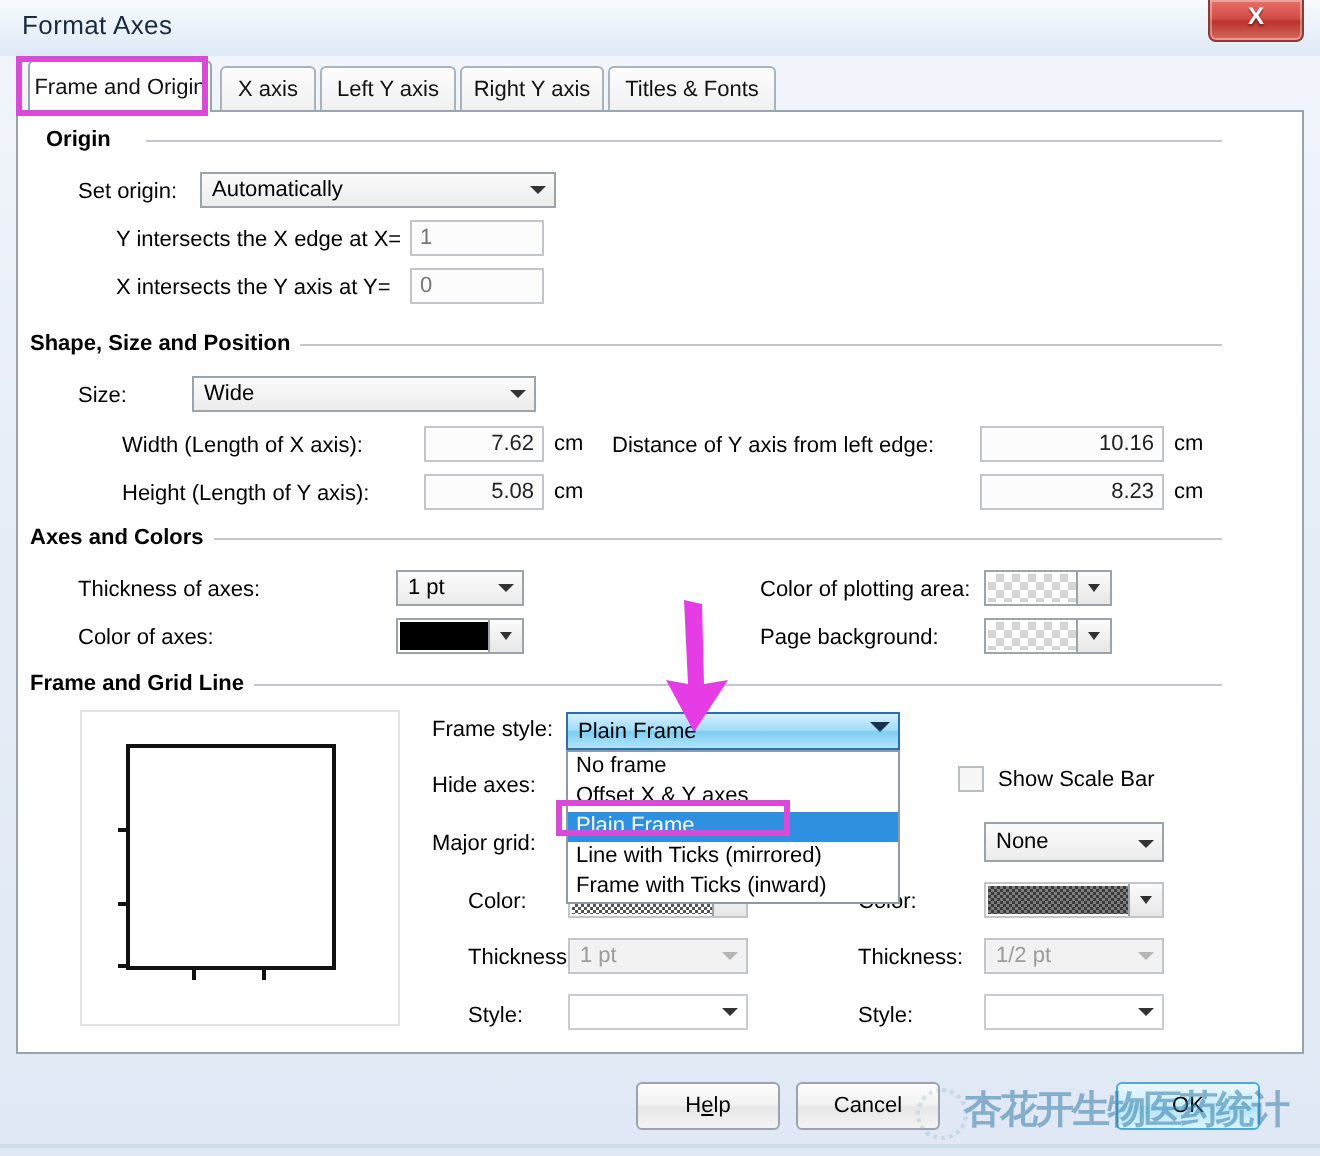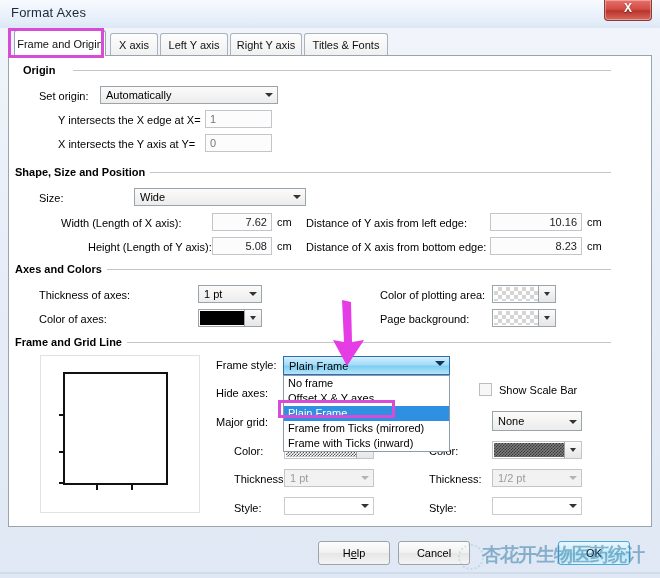--- a/index.html
+++ b/index.html
@@ -249,38 +249,37 @@
     <div class="lbl" style="left:49px;top:58px;">Y intersects the X edge at X=</div>
     <input class="txt" style="left: 196px; top: 54px; width: 67px;" value="1">
 
     <div class="lbl" style="left:49px;top:82px;">X intersects the Y axis at Y=</div>
     <input class="txt" style="left: 196px; top: 78px; width: 67px;" value="0">
 
     <div class="group-title" style="left:6px;top:110px;">Shape, Size and Position</div>
     <div class="group-line" style="left:132px;top:116px;width:470px;"></div>
 
     <div class="lbl" style="left:30px;top:136px;">Size:</div>
-    <div class="combo" style="left:87px;top:132px;width:172px;margin-left:38px;">
+    <div class="combo" style="left:87px;top:132px;width:172px;">
       <span class="ctext">Wide</span>
       <span class="arrow"></span>
     </div>
 
     <div class="lbl" style="left:52px;top:161px;">Width (Length of X axis):</div>
     <input class="txt right" style="left: 203px; top: 157px; width: 60px;" value="7.62">
     <div class="unit" style="left:268px;top:160px;">cm</div>
 
-    <div class="lbl" style="left:52px;top:185px;margin-left:27px;">Height (Length of Y axis):</div>
+    <div class="lbl" style="left:52px;top:185px;">Height (Length of Y axis):</div>
     <input class="txt right" style="left: 203px; top: 181px; width: 60px;" value="5.08">
     <div class="unit" style="left:268px;top:184px;">cm</div>
 
     <div class="lbl" style="left:297px;top:161px;">Distance of Y axis from left edge:</div>
     <input class="txt right" style="left: 481px; top: 157px; width: 92px;" value="10.16">
     <div class="unit" style="left:578px;top:160px;">cm</div>
 
-    <div class="lbl" style="left:297px;top:185px;">Distance of X axis from bottom edge:</div>
     <input class="txt right" style="left: 481px; top: 181px; width: 92px;" value="8.23">
     <div class="unit" style="left:578px;top:184px;">cm</div>
 
     <div class="group-title" style="left:6px;top:207px;">Axes and Colors</div>
     <div class="group-line" style="left:90px;top:213px;width:512px;"></div>
 
     <div class="lbl" style="left:30px;top:233px;">Thickness of axes:</div>
     <div class="combo" style="left:189px;top:229px;width:64px;">
       <span class="ctext">1 pt</span>
       <span class="arrow"></span>
@@ -363,21 +362,21 @@
   </div>
 
   <div class="fs-combo">
     <span class="ctext">Plain Frame</span>
     <span class="arrow"></span>
   </div>
   <div class="fs-list">
     <div class="fs-opt">No frame</div>
     <div class="fs-opt">Offset X &amp; Y axes</div>
     <div class="fs-opt sel">Plain Frame</div>
-    <div class="fs-opt">Frame from Ticks (mirrored)</div>
+    <div class="fs-opt">Line with Ticks (mirrored)</div>
     <div class="fs-opt">Frame with Ticks (inward)</div>
   </div>
   <div class="fs-opt-highlight"></div>
 
   <svg class="anno-arrow" viewBox="0 0 46 66">
     <polygon points="17,0 26,2 27,42 39,40 22,66 8,40 19,42" fill="#e63ce6"></polygon>
   </svg>
 
   <div class="btn" style="left:318px;top:541px;width:72px;">
     <span><u style="text-decoration:none">H</u><u>e</u><u style="text-decoration:none">lp</u></span>

